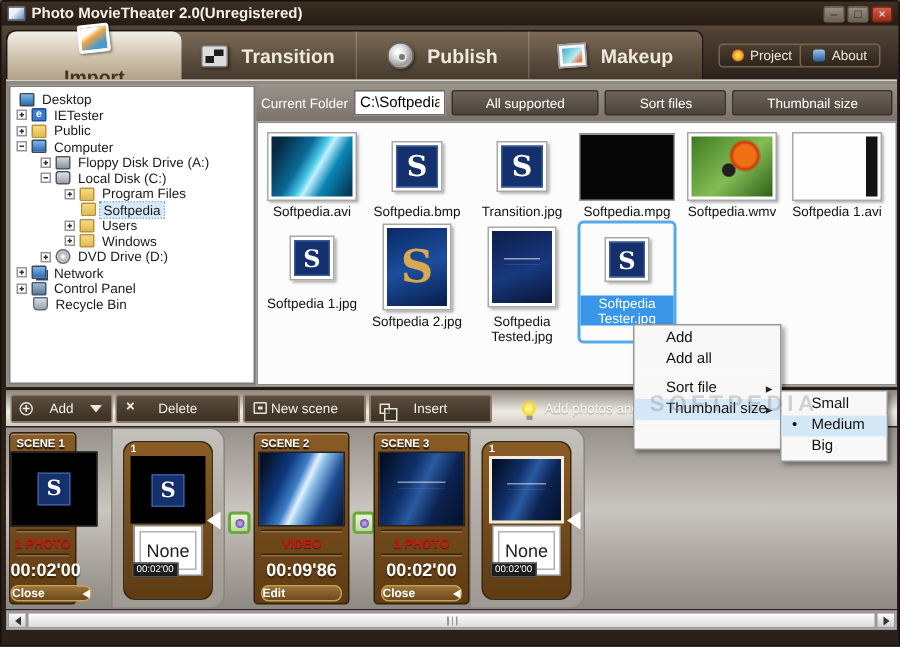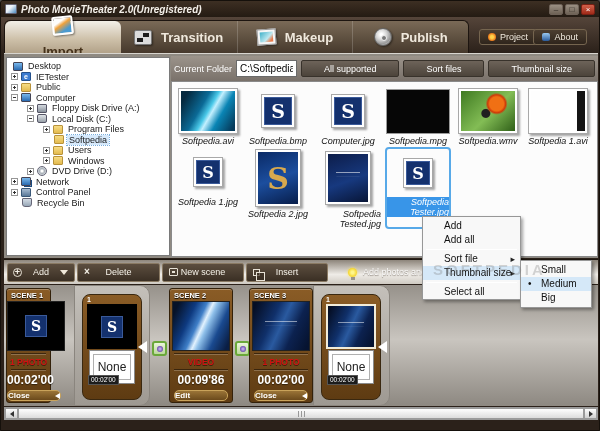--- a/index.html
+++ b/index.html
@@ -5,21 +5,21 @@
   html,body{margin:0;padding:0;background:#555;}
   *{box-sizing:border-box;}
   .window{position:relative;width:600px;height:431px;background:#2b211a;
     font-family:"Liberation Sans",sans-serif;overflow:hidden;border:1px solid #15100b;border-radius:3px 3px 0 0;}
 
   
   .titlebar{position:absolute;top:0;left:0;right:0;height:16px;display:flex;align-items:center;
     padding:0 4px;background:linear-gradient(#3d2f23,#241b13);}
   .app-icon{width:12px;height:10px;background:linear-gradient(135deg,#eef4fa 40%,#4a8ac0);
     border:1px solid #667;border-radius:1px;margin-right:4px;flex:none;}
-  .title-text{color:#f4f0ea;font-size:10px;font-weight:bold;flex:1;white-space:nowrap;font-style:italic;}
+  .title-text{color:#f4f0ea;font-size:10px;font-weight:bold;flex:1;white-space:nowrap;}
   .winbtn{width:14px;height:11px;margin-left:2px;border:1px solid #6e6258;border-radius:2px;
     background:linear-gradient(#9a8f82,#6e6256);color:#2a241d;font-size:8px;line-height:9px;
     text-align:center;flex:none;}
   .winbtn.close{background:linear-gradient(#d1604a,#a02a18);color:#fff;border-color:#7a2014;}
 
   
   .tabbar{position:absolute;top:16px;left:0;right:0;height:36px;background:linear-gradient(#55453a,#2b211a);}
   .tabstrip{position:absolute;left:3px;top:3px;width:465px;height:33px;display:flex;
     background:linear-gradient(#7a6a57,#46392c);border-radius:6px 6px 0 0;border:1px solid #1d1510;border-bottom:none;}
   .tab{width:116px;display:flex;align-items:center;justify-content:center;gap:9px;color:#f0e9dd;
@@ -78,21 +78,21 @@
   .fb-input{height:17px;flex:1;border:1px solid #6a6a6a;font-size:10px;padding:0 3px;background:#fff;
     font-family:"Liberation Sans",sans-serif;min-width:0;}
   .fb-btn{height:17px;flex:none;padding:0 22px;background:linear-gradient(#6d6359,#4c443b);border:1px solid #38322b;
     border-radius:2px;color:#fff;font-size:9px;display:flex;align-items:center;}
 
   
   .thumbs{position:absolute;left:167px;top:27px;width:427px;height:176px;background:#fcfcfc;
     border:1px solid #8a8a8a;overflow:hidden;display:flex;flex-wrap:wrap;align-content:flex-start;padding:4px 1px 0 1px;}
   .tile{width:70px;display:flex;flex-direction:column;align-items:center;margin-bottom:1px;}
   .tbox{height:50px;display:flex;align-items:center;justify-content:center;}
-  .tile .flabel{font-size:9px;color:#111;text-align:right;line-height:1.12;max-width:66px;word-wrap:break-word;font-style:italic;}
+  .tile .flabel{font-size:9px;color:#111;text-align:center;line-height:1.12;max-width:66px;word-wrap:break-word;}
   .pframe{background:#fff;padding:2px;border:1px solid #a8a8a8;box-shadow:1.5px 1.5px 2px rgba(0,0,0,.35);}
   .img-avi{width:54px;height:40px;background:linear-gradient(120deg,#05293f 10%,#0b6a96 38%,#49c8e8 50%,#c3f0ff 56%,#0a85b5 70%,#063a5a 95%);}
   .slogo{background:#14316e;border:1px solid #3a5a9a;color:#fff;display:flex;align-items:center;justify-content:center;
     font-family:"DejaVu Serif",serif;font-weight:bold;}
   .slogo.md{width:28px;height:28px;font-size:19px;}
   .slogo.sm{width:24px;height:24px;font-size:16px;}
   .img-black{width:64px;height:45px;background:#060606;border:1px solid #9a9a9a;}
   .img-wmv{width:54px;height:40px;background:
     radial-gradient(circle at 66% 32%,#f07014 0 7px,#cf3a08 9px,transparent 11px),
     radial-gradient(circle at 46% 56%,#202020 0 4px,transparent 5px),
@@ -213,26 +213,26 @@
     <div class="tabstrip">
       <div class="tab active">
         <span class="tabico ico-import"></span>
         <span>Import</span>
       </div>
       <div class="tab">
         <span class="tabico ico-transition"></span>
         <span>Transition</span>
       </div>
       <div class="tab sep">
+        <span class="tabico ico-publish"></span>
+        <span>Publish</span>
+      </div>
+      <div class="tab sep">
         <span class="tabico ico-makeup"></span>
         <span>Makeup</span>
-      </div>
-      <div class="tab sep">
-        <span class="tabico ico-publish"></span>
-        <span>Publish</span>
       </div>
     </div>
     <div class="hdr-btn project">
       <span class="ico-sun"></span>
       <span>Project</span>
     </div>
     <div class="hdr-btn about">
       <span class="ico-info"></span>
       <span>About</span>
     </div>
@@ -336,21 +336,21 @@
             </div>
           </div>
         <div class="flabel">Softpedia.bmp</div>
       </div>
       <div class="tile">
         <div class="tbox">
             <div class="pframe">
           <div class="slogo md">S</div>
             </div>
           </div>
-        <div class="flabel">Computer.jpg</div>
+        <div class="flabel">Transition.jpg</div>
       </div>
       <div class="tile">
         <div class="tbox">
             <div class="img-black"></div>
           </div>
         <div class="flabel">Softpedia.mpg</div>
       </div>
       <div class="tile">
         <div class="tbox">
             <div class="pframe">
@@ -401,21 +401,20 @@
       </div>
     </div>
 
     <div class="cmenu">
       <div class="mi">Add</div>
       <div class="mi">Add all</div>
       <div class="msep"></div>
       <div class="mi has-sub">Sort file</div>
       <div class="mi has-sub hl">Thumbnail size</div>
       <div class="msep"></div>
-      <div class="mi">Select all</div>
     </div>
     <div class="smenu">
       <div class="smi">Small</div>
       <div class="smi checked hl">Medium</div>
       <div class="smi">Big</div>
     </div>
     <div class="watermark">SOFTPEDIA</div>
   </div>
 
   <div class="toolbar">

